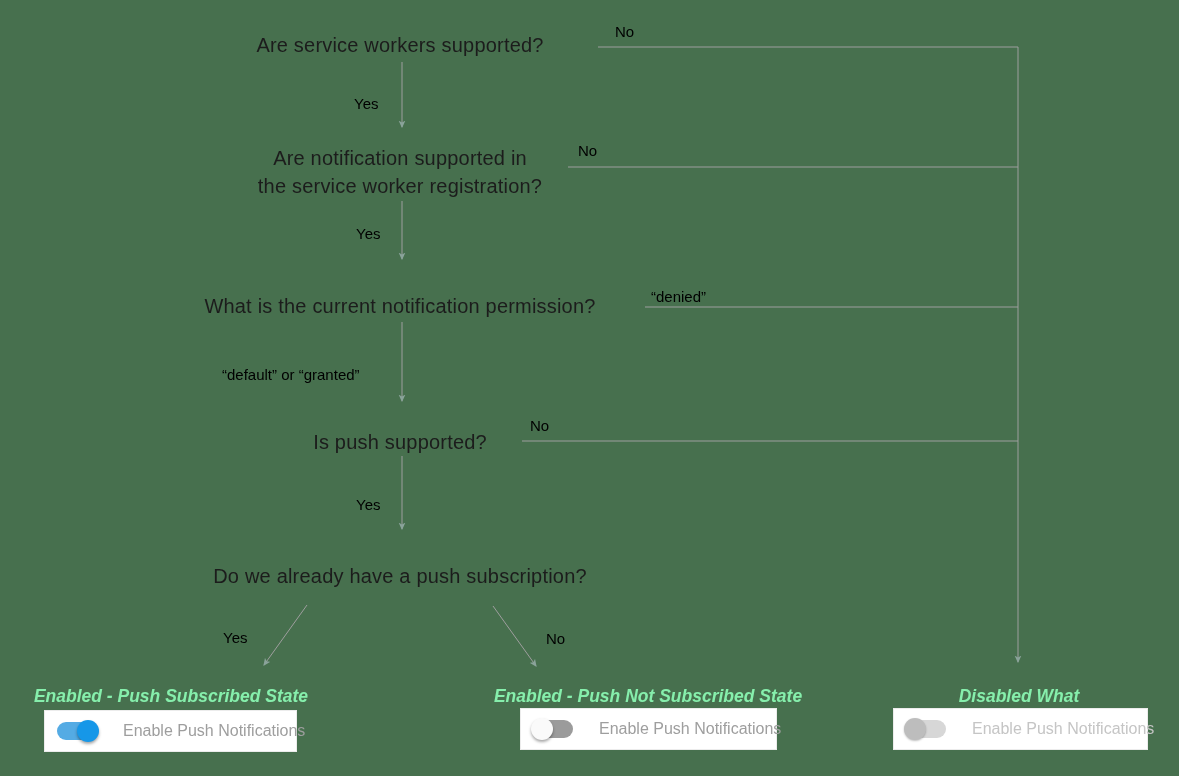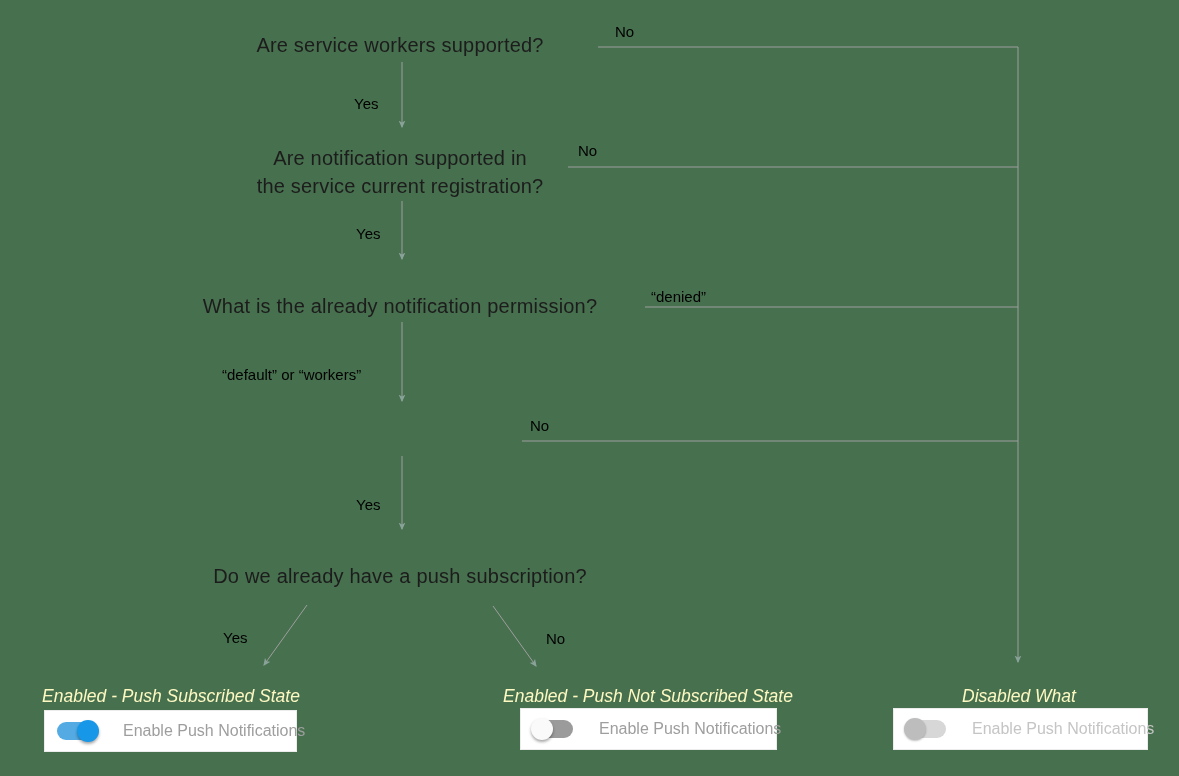--- a/index.html
+++ b/index.html
@@ -13,22 +13,22 @@
     position:absolute; transform:translateX(-50%);
     font-size:20px; color:#1c1c1c; white-space:nowrap;
     text-align:center; line-height:28px; letter-spacing:0.2px;
   }
   .lbl {
     position:absolute; font-size:15px; color:#000000;
     white-space:nowrap; line-height:16px;
   }
   .state-label {
     position:absolute; transform:translateX(-50%);
-    font-size:17.5px; font-style:italic; font-weight:normal;
-    color:#fef9c3; white-space:nowrap;
+    font-size:17.5px; font-style:italic; font-weight:bold;
+    color:#86efac; white-space:nowrap;
   }
   .card {
     position:absolute; height:42px; box-sizing:border-box;
     background:#ffffff; border:1px solid #ececec;
     display:flex; align-items:center; padding-left:10px;
   }
   .card-text { font-size:16px; color:#9e9e9e; margin-left:24px; white-space:nowrap; }
   .card.disabled .card-text { color:#c5c5c5; }
   .toggle { position:relative; width:44px; height:24px; flex:0 0 auto; }
   .toggle .track {
@@ -68,33 +68,34 @@
       <line x1="1018" y1="47" x2="1018" y2="662" marker-end="url(#arr)"></line>
       <line x1="307" y1="605" x2="264" y2="665" marker-end="url(#arr)"></line>
       <line x1="493" y1="606" x2="536" y2="666" marker-end="url(#arr)"></line>
     </g>
   </svg>
 
   <div class="q" style="left:400px; top:31px;">Are service workers supported?</div>
 
   <div class="q" style="left:400px; top:144px;">
     <div>Are notification supported in</div>
-    <div>the service current registration?</div>
+    <div>the service worker registration?</div>
   </div>
 
-  <div class="q" style="left:400px; top:292px;">What is the already notification permission?</div>
+  <div class="q" style="left:400px; top:292px;">What is the current notification permission?</div>
 
+  <div class="q" style="left:400px; top:428px;">Is push supported?</div>
 
   <div class="q" style="left:400px; top:562px;">Do we already have a push subscription?</div>
 
   <div class="lbl" style="left:354px; top:96px;">Yes</div>
   <div class="lbl" style="left:615px; top:24px;">No</div>
   <div class="lbl" style="left:356px; top:226px;">Yes</div>
   <div class="lbl" style="left:578px; top:143px;">No</div>
-  <div class="lbl" style="left:222px; top:367px;">“default” or “workers”</div>
+  <div class="lbl" style="left:222px; top:367px;">“default” or “granted”</div>
   <div class="lbl" style="left:651px; top:282px;margin-top:7px;">“denied”</div>
   <div class="lbl" style="left:356px; top:497px;">Yes</div>
   <div class="lbl" style="left:530px; top:418px;">No</div>
   <div class="lbl" style="left:223px; top:630px;">Yes</div>
   <div class="lbl" style="left:546px; top:631px;">No</div>
 
   <div class="state-label" style="left:171px; top:686px;">Enabled - Push Subscribed State</div>
   <div class="card" style="left:44px; top:710px; width:253px;">
     <div class="toggle on">
       <div class="track"></div>

